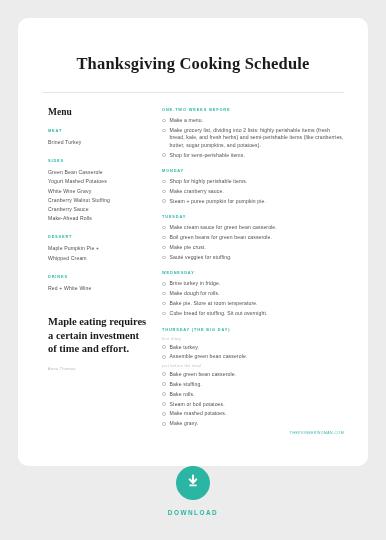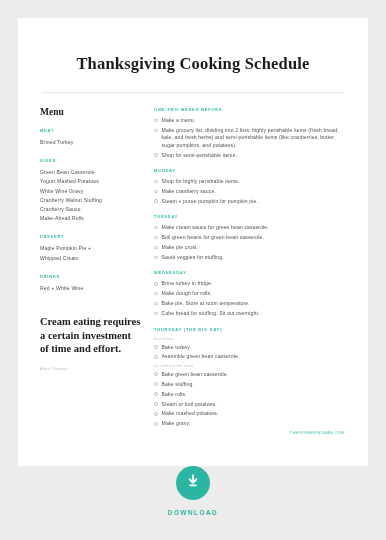--- a/index.html
+++ b/index.html
@@ -14,20 +14,21 @@
     overflow: hidden;
   }
   .page {
     position: absolute;
     left: 18px;
     top: 18px;
     width: 350px;
     height: 448px;
     background: #ffffff;
     box-sizing: border-box;
+    border-radius: 10px;
   }
   .title {
     text-align: center;
     font-family: "Liberation Serif", serif;
     font-weight: bold;
     font-size: 16.5px;
     color: #1b1b1b;
     letter-spacing: 0.2px;
     padding-top: 36px;
   }
@@ -37,20 +38,21 @@
   }
   .columns {
     display: flex;
     padding: 14px 22px 0 22px;
     box-sizing: border-box;
   }
   .col-menu {
     width: 102px;
     flex: 0 0 102px;
     padding-right: 8px;
+    margin-left: 8px;
   }
   .col-sched {
     flex: 1 1 auto;
     padding-left: 4px;
   }
   .col-head {
     font-family: "Liberation Serif", serif;
     font-weight: bold;
     font-size: 9.5px;
     color: #1b1b1b;
@@ -183,21 +185,21 @@
         <div class="cat">DESSERT</div>
         <div class="menu-item">Maple Pumpkin Pie +</div>
         <div class="menu-item">Whipped Cream</div>
       </div>
 
       <div class="menu-group">
         <div class="cat">DRINKS</div>
         <div class="menu-item">Red + White Wine</div>
       </div>
 
-      <div class="quote">Cream eating requires a certain investment of time and effort.</div>
+      <div class="quote">Maple eating requires a certain investment of time and effort.</div>
       <div class="quote-by">Anna Thomas</div>
     </div>
 
     <div class="col-sched">
 
       <div class="sched-group">
         <div class="cat">ONE-TWO WEEKS BEFORE</div>
         <div class="task">
           <span class="cbox"></span>
           <span class="task-text">Make a menu.</span>

